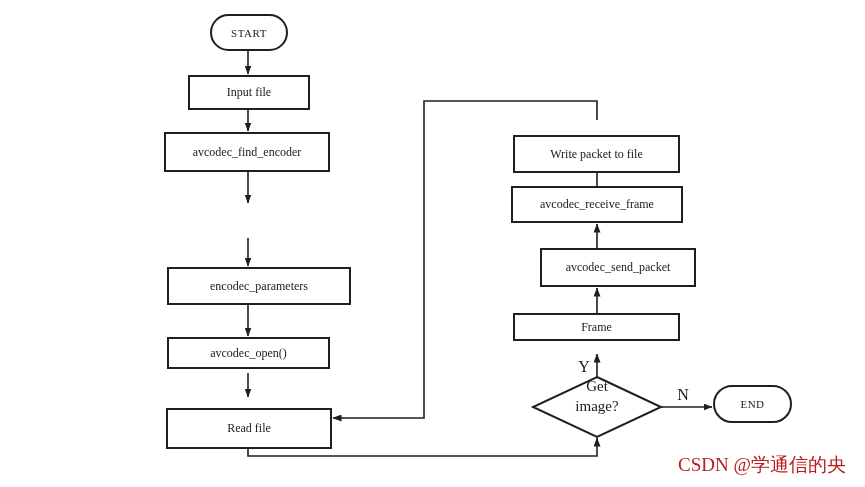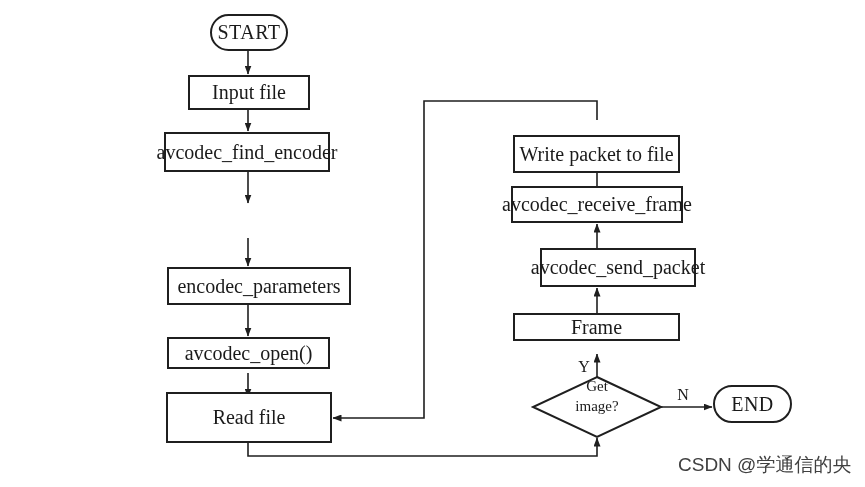--- a/index.html
+++ b/index.html
@@ -17,27 +17,27 @@
     left: 0; top: 0;
     z-index: 1;
   }
   .node {
     position: absolute;
     display: flex;
     align-items: center;
     justify-content: center;
     border: 2px solid #1f1f1f;
     background: #ffffff;
-    font-size: 20px;
+    font-size: 12px;
     z-index: 2;
     box-sizing: border-box;
     white-space: nowrap;
     text-align: center;
   }
-  .terminator { border-radius: 19px; letter-spacing: 0.5px; font-size: 20px; text-align: right; }
+  .terminator { border-radius: 19px; letter-spacing: 0.5px; font-size: 11px; text-align: right; }
   .decision-label {
     position: absolute;
     display: flex;
     flex-direction: column;
     align-items: center;
     justify-content: flex-start;
     z-index: 2;
     font-size: 15px;
     line-height: 1.3;
     pointer-events: none;
@@ -47,23 +47,23 @@
     z-index: 2;
     font-size: 16px;
     width: 24px;
     text-align: center;
   }
   .watermark {
     position: absolute;
     left: 678px;
     top: 452px;
     z-index: 3;
-    font-family: Liberation Sans, sans-serif;
+    font-family: Liberation Serif, serif;
     font-size: 19px;
-    color: #404040;
+    color: #b91c1c;
     white-space: nowrap;
   }
 </style>
 </head>
 <body>
 
 <div class="stage">
 
   <svg class="wires" width="865" height="487" viewBox="0 0 865 487">
     <defs>
@@ -105,21 +105,21 @@
 
 
   <div class="node" style="left:167px;top:267px;width:184px;height:38px">
     <span>encodec_parameters</span>
   </div>
 
   <div class="node" style="left:167px;top:337px;width:163px;height:32px">
     <span>avcodec_open()</span>
   </div>
 
-  <div class="node" style="left:166px;top:392px;width:166px;height:51px">
+  <div class="node" style="left:166px;top:408px;width:166px;height:41px">
     <span>Read file</span>
   </div>
 
   <div class="node" style="left:513px;top:135px;width:167px;height:38px">
     <span>Write packet to file</span>
   </div>
 
   <div class="node" style="left:511px;top:186px;width:172px;height:37px">
     <span>avcodec_receive_frame</span>
   </div>

